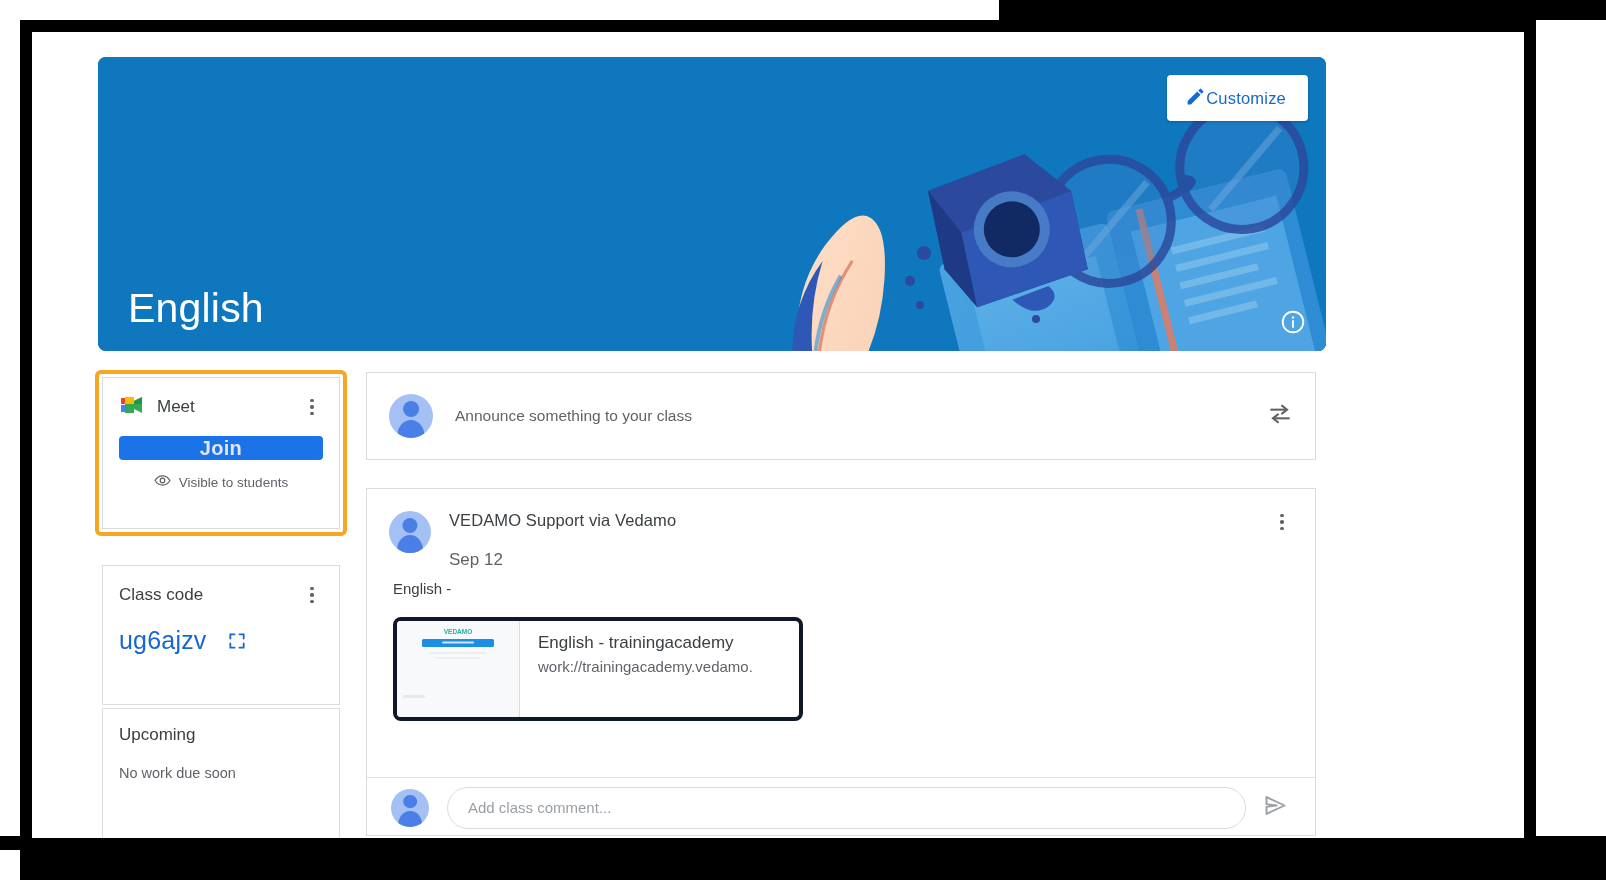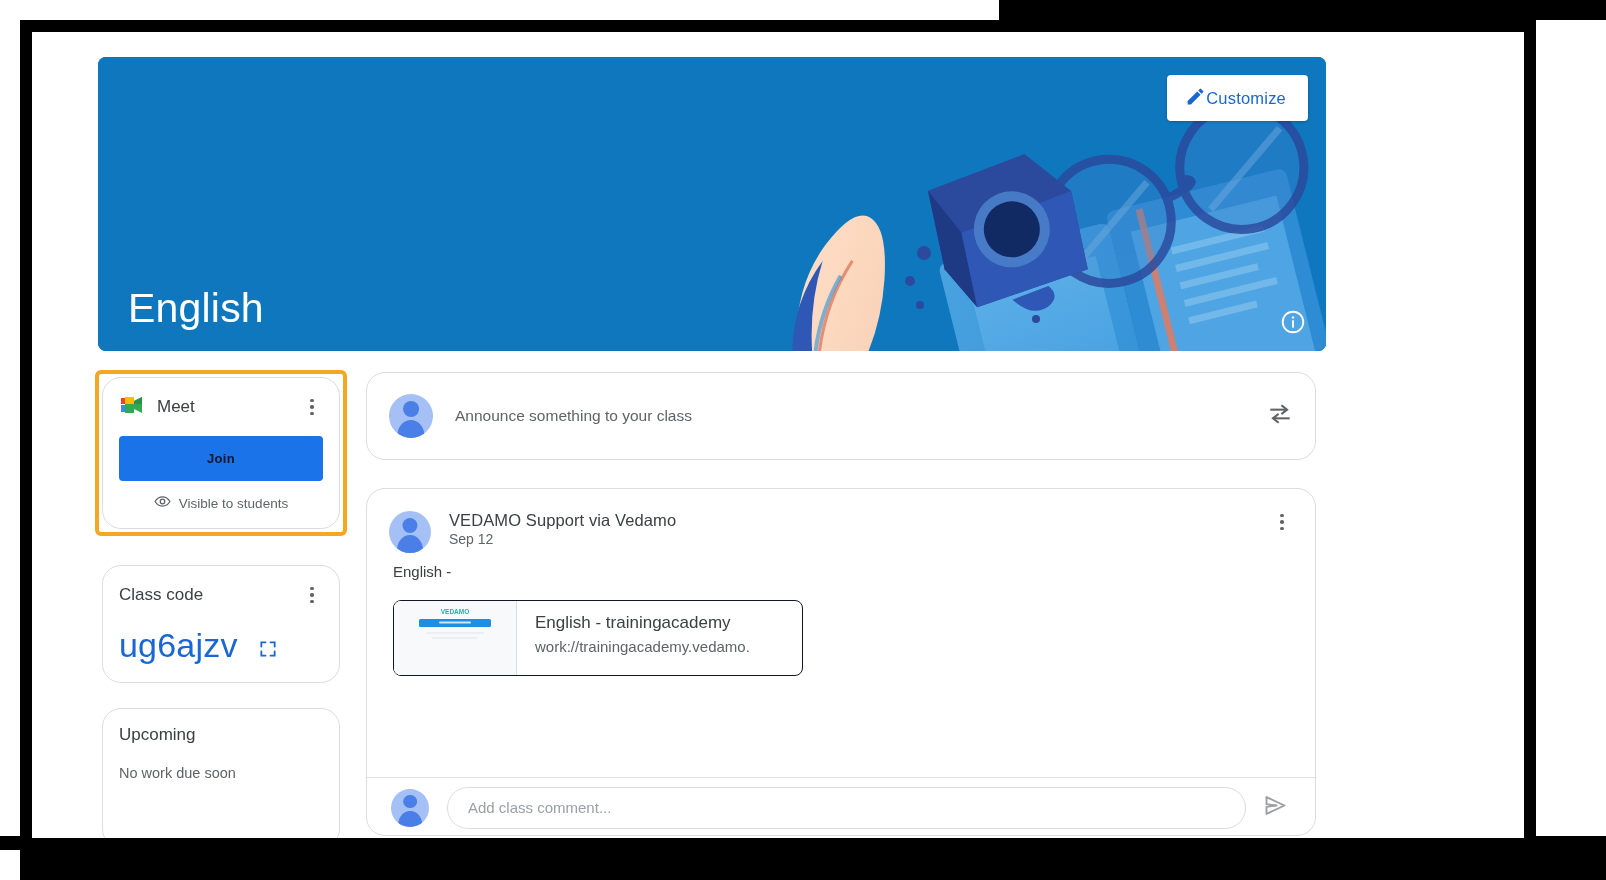--- a/index.html
+++ b/index.html
@@ -80,21 +80,21 @@
   }
   #info-icon-banner {
     position: absolute;
     right: 20px; bottom: 16px;
     width: 26px; height: 26px;
     cursor: pointer;
   }
   .card {
     background: #ffffff;
     border: 1px solid #dadce0;
-    border-radius: 19px;
+    border-radius: 0;
     box-sizing: border-box;
   }
   
   #meet-highlight {
     position: absolute;
     left: 63px; top: 338px;
     width: 252px; height: 166px;
     border: 4px solid #f5a623;
     border-radius: 6px;
     box-sizing: border-box;
@@ -120,45 +120,45 @@
     width: 22px; height: 22px;
     display: flex; flex-direction: column;
     align-items: center; justify-content: center; gap: 3px;
     cursor: pointer; border-radius: 50%;
   }
   .dots i { display: block; width: 3.5px; height: 3.5px; background: #5f6368; border-radius: 50%; }
   #join-btn {
     display: block;
     width: 100%;
     margin-top: 14px;
-    height: 45px;
+    height: 24px;
     background: #1a73e8;
-    color: #0f172a;
+    color: #e5e5e5;
     border: none; border-radius: 4px;
-    font-size: 13px; font-weight: 600;
+    font-size: 20px; font-weight: 600;
     letter-spacing: .3px;
     cursor: pointer;
     font-family: "Liberation Sans", sans-serif;
   }
   #visible-row {
     display: flex; align-items: center; justify-content: center; gap: 8px;
     margin-top: 12px;
     color: #5f6368; font-size: 13.5px;
   }
 
   #classcode-card {
     position: absolute;
     left: 70px; top: 533px;
-    width: 238px; height: 118px;
+    width: 238px; height: 140px;
     padding: 14px 16px;
   }
   #class-code-value {
     margin-top: 16px;
     color: #1967d2;
-    font-size: 34px;
+    font-size: 25px;
     font-weight: 500;
     letter-spacing: .2px;
     display: inline-block;
     cursor: pointer;
   }
   #expand-icon {
     display: inline-block;
     vertical-align: middle;
     margin-left: 16px;
     margin-bottom: 4px;
@@ -206,31 +206,31 @@
   #post-head {
     display: flex; align-items: flex-start;
     padding: 22px 22px 0 22px;
   }
   #post-author-block { margin-left: 18px; flex: 1; }
   #post-author {
     font-size: 16.5px; color: #3c4043; font-weight: 400;
     letter-spacing: .1px;
   }
   #post-date {
-    margin-top: 1px;
-    font-size: 14px; color: #5f6368;
+    margin-top: 20px;
+    font-size: 17px; color: #5f6368;
   }
   #post-body {
     margin: 10px 0 0 26px;
     font-size: 15px; color: #3c4043;
   }
   #link-preview {
     margin: 20px 0 0 26px;
-    width: 410px; height: 76px;
-    border: 1px solid #0f172a;
+    width: 410px; height: 104px;
+    border: 4px solid #0f172a;
     border-radius: 8px;
     display: flex; align-items: stretch;
     overflow: hidden;
     cursor: pointer;
     box-sizing: border-box;
     background: #fff;
   }
   #link-thumb {
     width: 122px;
     background: #f8f9fa;

